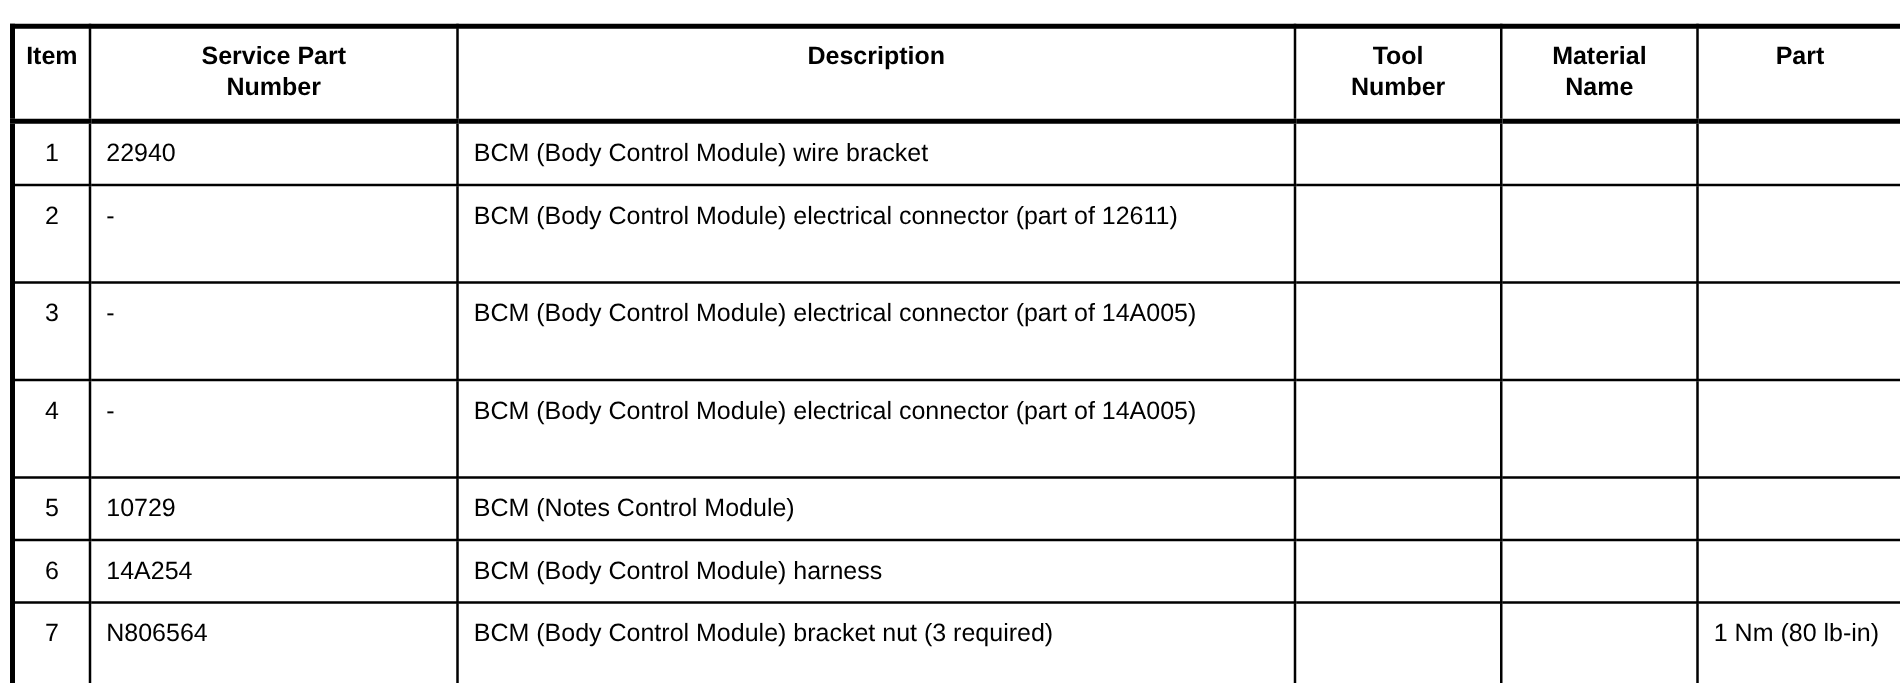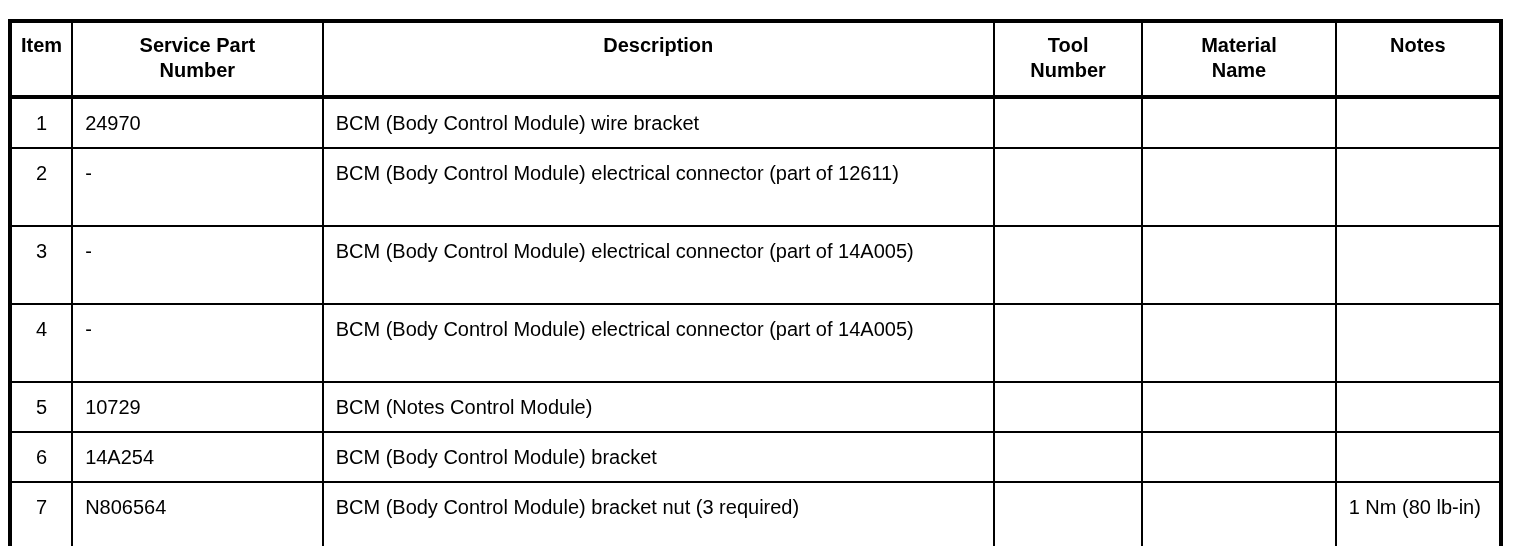--- a/index.html
+++ b/index.html
@@ -63,24 +63,24 @@
 
   
   table.parts-table tbody td {
     font-size: 20px;
     line-height: 26px;
     padding: 11px 12px 11px 12px;
     box-sizing: border-box;
   }
 
   td.col-item, th.col-item { width: 62px; }
-  td.col-part, th.col-part { width: 250px; }
+  td.col-part, th.col-part { width: 294px; }
   td.col-desc, th.col-desc { width: 670px; }
-  td.col-tool, th.col-tool { width: 148px; }
-  td.col-material, th.col-material { width: 193px; }
+  td.col-tool, th.col-tool { width: 165px; }
+  td.col-material, th.col-material { width: 157px; }
   td.col-notes, th.col-notes { width: 165px; }
 
   td.col-item {
     text-align: center;
     padding-left: 2px;
     padding-right: 2px;
   }
   td.col-part, td.col-desc, td.col-notes {
     text-align: left;
   }
@@ -120,32 +120,32 @@
         </th>
         <th class="col-tool">
           <span class="hdr-line">Tool</span>
           <span class="hdr-line">Number</span>
         </th>
         <th class="col-material">
           <span class="hdr-line">Material</span>
           <span class="hdr-line">Name</span>
         </th>
         <th class="col-notes">
-          <span class="hdr-line">Notes</span>
+          <span class="hdr-line">Part</span>
         </th>
       </tr>
     </thead>
     <tbody>
 
       <tr class="row-h1">
         <td class="col-item">
             <span class="cell-text">1</span>
           </td>
         <td class="col-part">
-            <span class="cell-text">24970</span>
+            <span class="cell-text">22940</span>
           </td>
         <td class="col-desc">
             <span class="cell-text">BCM (Body Control Module) wire bracket</span>
           </td>
         <td class="col-tool">
             <span class="cell-empty"></span>
           </td>
         <td class="col-material">
             <span class="cell-empty"></span>
           </td>
@@ -239,21 +239,21 @@
       </tr>
 
       <tr class="row-h3">
         <td class="col-item">
             <span class="cell-text">6</span>
           </td>
         <td class="col-part">
             <span class="cell-text">14A254</span>
           </td>
         <td class="col-desc">
-            <span class="cell-text">BCM (Body Control Module) bracket</span>
+            <span class="cell-text">BCM (Body Control Module) harness</span>
           </td>
         <td class="col-tool">
             <span class="cell-empty"></span>
           </td>
         <td class="col-material">
             <span class="cell-empty"></span>
           </td>
         <td class="col-notes">
             <span class="cell-empty"></span>
           </td>

